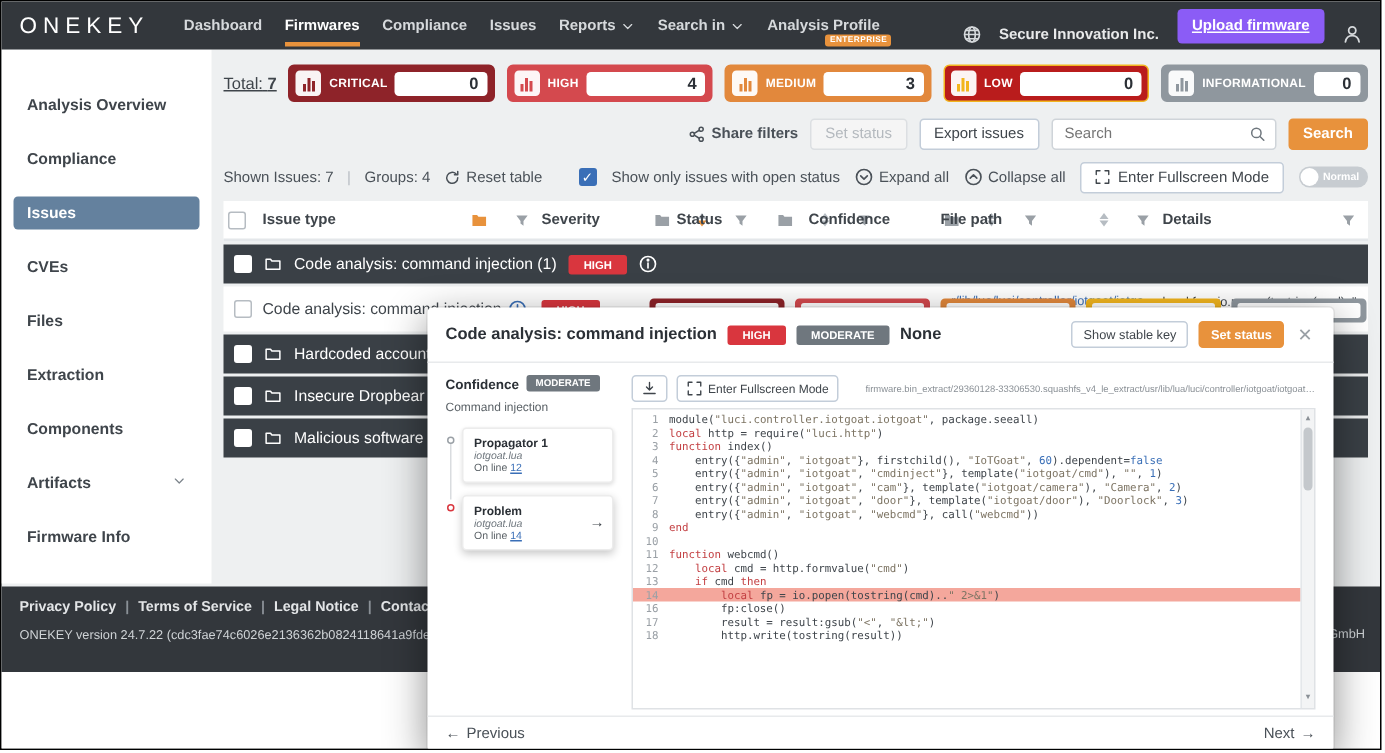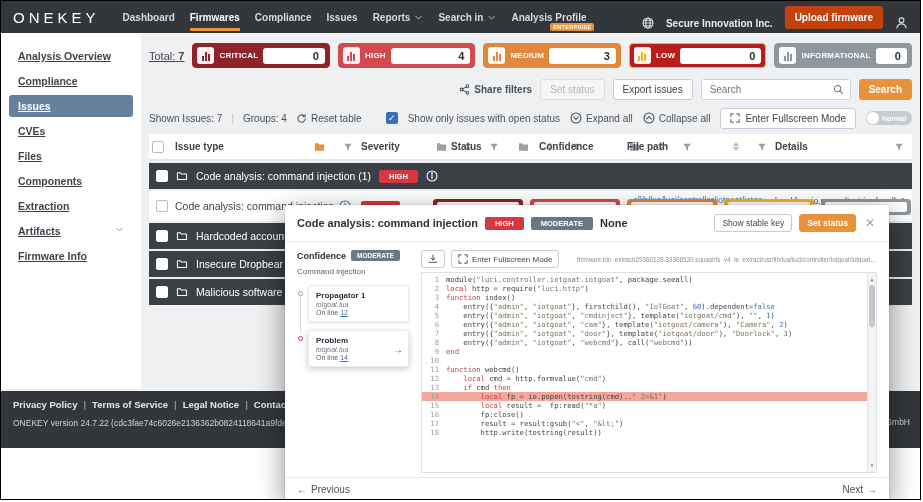--- a/index.html
+++ b/index.html
@@ -12,27 +12,27 @@
   .topnav{position:absolute;top:0;left:0;right:0;height:32px;background:#33373c;display:flex;
     align-items:center;padding:0 12px;gap:15px;z-index:6;}
   .logo{color:#fff;font-size:15px;letter-spacing:4px;font-weight:400;margin-right:8px;}
   .nav-item{color:#d6d9dc;font-size:10px;font-weight:700;height:28px;display:flex;align-items:center;
     gap:4px;position:relative;cursor:pointer;white-space:nowrap;}
   .nav-item.active{color:#fff;box-shadow:inset 0 -3px 0 #e8923c;}
   .nav-badge{position:absolute;bottom:0px;right:-8px;background:#e8923c;color:#fff;font-size:5.5px;
     font-weight:700;padding:1px 3px;border-radius:2px;letter-spacing:.3px;}
   .topnav-right{margin-left:auto;display:flex;align-items:flex-end;gap:12px;color:#d6d9dc;}
   .org{font-size:10px;font-weight:700;color:#e8e9ea;}
-  .upload-btn{background:#c2410c;color:#fff;font-size:10px;font-weight:700;padding:6px 10px;
-    border-radius:3px;border:0;cursor:pointer;}
+  .upload-btn{background:#8b5cf6;color:#fff;font-size:10px;font-weight:700;padding:6px 10px;
+    border-radius:3px;border:0;cursor:pointer;text-decoration:underline;}
 
   
   .sidebar{position:absolute;top:32px;left:0;width:140px;bottom:110px;background:#fff;padding-top:12px;z-index:1;}
-  .side-item{margin:0 8px 3px;padding:5px 9px;font-size:10.5px;font-weight:700;color:#3f454b;
-    border-radius:3px;display:flex;justify-content:space-between;align-items:flex-start;cursor:pointer;text-decoration:underline;}
+  .side-item{margin:14px 8px 3px;padding:5px 9px;font-size:10.5px;font-weight:700;color:#3f454b;
+    border-radius:3px;display:flex;justify-content:space-between;align-items:flex-start;cursor:pointer;}
   .side-item.active{background:#64819e;color:#fff;}
   .side-item .icon{color:#7d858c;}
 
   
   .content{position:absolute;left:140px;top:32px;right:0;bottom:110px;overflow:hidden;}
   .summary-row{display:flex;align-items:center;gap:8px;margin:9px 8px 0;height:27px;}
   .total{font-size:11px;color:#3f454b;white-space:nowrap;text-decoration:underline;}
   .total b{font-weight:700;}
   .pill{flex:1;display:flex;align-items:center;gap:5px;border-radius:4px;padding:3px 4px;border:1px solid;cursor:pointer;}
   .pill .ic{width:17px;height:17px;background:rgba(255,255,255,.95);border-radius:3px;display:flex;
@@ -223,24 +223,24 @@
       <div class="side-item active">
         <span>Issues</span>
       </div>
       <div class="side-item">
         <span>CVEs</span>
       </div>
       <div class="side-item">
         <span>Files</span>
       </div>
       <div class="side-item">
+        <span>Extraction</span>
+      </div>
+      <div class="side-item">
         <span>Components</span>
-      </div>
-      <div class="side-item">
-        <span>Extraction</span>
       </div>
       <div class="side-item">
         <span>Artifacts</span>
         <span class="icon">
           <svg width="9" height="9" viewBox="0 0 12 12" fill="none" stroke="currentColor" stroke-width="1.1" stroke-linecap="round" stroke-linejoin="round">
             <path d="M2.5 4.5L6 8l3.5-3.5"></path>
           </svg>
         </span>
       </div>
       <div class="side-item">
@@ -632,21 +632,20 @@
             <div class="cline"><span class="lnum">5</span><span>    entry({<span class="str">"admin"</span>, <span class="str">"iotgoat"</span>, <span class="str">"cmdinject"</span>}, template(<span class="str">"iotgoat/cmd"</span>), <span class="str">""</span>, <span class="num">1</span>)</span></div>
             <div class="cline"><span class="lnum">6</span><span>    entry({<span class="str">"admin"</span>, <span class="str">"iotgoat"</span>, <span class="str">"cam"</span>}, template(<span class="str">"iotgoat/camera"</span>), <span class="str">"Camera"</span>, <span class="num">2</span>)</span></div>
             <div class="cline"><span class="lnum">7</span><span>    entry({<span class="str">"admin"</span>, <span class="str">"iotgoat"</span>, <span class="str">"door"</span>}, template(<span class="str">"iotgoat/door"</span>), <span class="str">"Doorlock"</span>, <span class="num">3</span>)</span></div>
             <div class="cline"><span class="lnum">8</span><span>    entry({<span class="str">"admin"</span>, <span class="str">"iotgoat"</span>, <span class="str">"webcmd"</span>}, call(<span class="str">"webcmd"</span>))</span></div>
             <div class="cline"><span class="lnum">9</span><span><span class="kw">end</span></span></div>
             <div class="cline"><span class="lnum">10</span><span></span></div>
             <div class="cline"><span class="lnum">11</span><span><span class="kw">function</span> webcmd()</span></div>
             <div class="cline"><span class="lnum">12</span><span>    <span class="kw">local</span> cmd = http.formvalue(<span class="str">"cmd"</span>)</span></div>
             <div class="cline"><span class="lnum">13</span><span>    <span class="kw">if</span> cmd <span class="kw">then</span></span></div>
             <div class="cline hl"><span class="lnum">14</span><span>        <span class="kw">local</span> fp = io.popen(tostring(cmd)..<span class="str">" 2&gt;&amp;1"</span>)</span></div>
-            <div class="cline"><span class="lnum">15</span><span>        <span class="kw">local</span> result =  fp:read(<span class="str">"*a"</span>)</span></div>
             <div class="cline"><span class="lnum">16</span><span>        fp:close()</span></div>
             <div class="cline"><span class="lnum">17</span><span>        result = result:gsub(<span class="str">"&lt;"</span>, <span class="str">"&amp;lt;"</span>)</span></div>
             <div class="cline"><span class="lnum">18</span><span>        http.write(tostring(result))</span></div>
             <div class="sb">
               <div class="ar" style="top: 2px;">▲</div>
               <div class="ar" style="bottom: 2px;">▼</div>
               <div class="sb-thumb"></div>
             </div>
           </div>
       </div>

